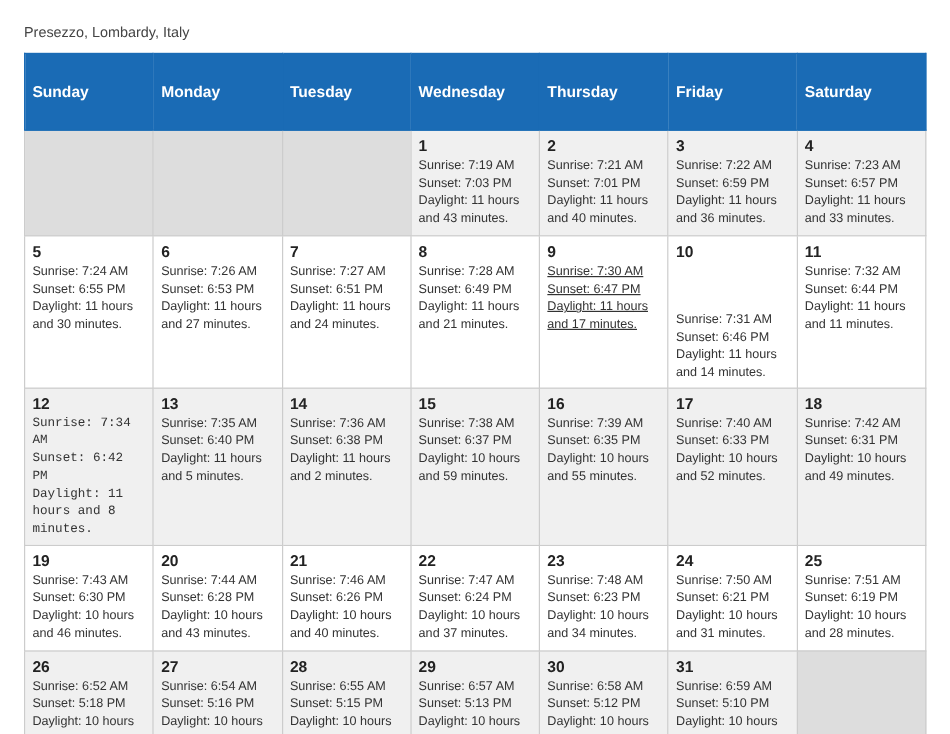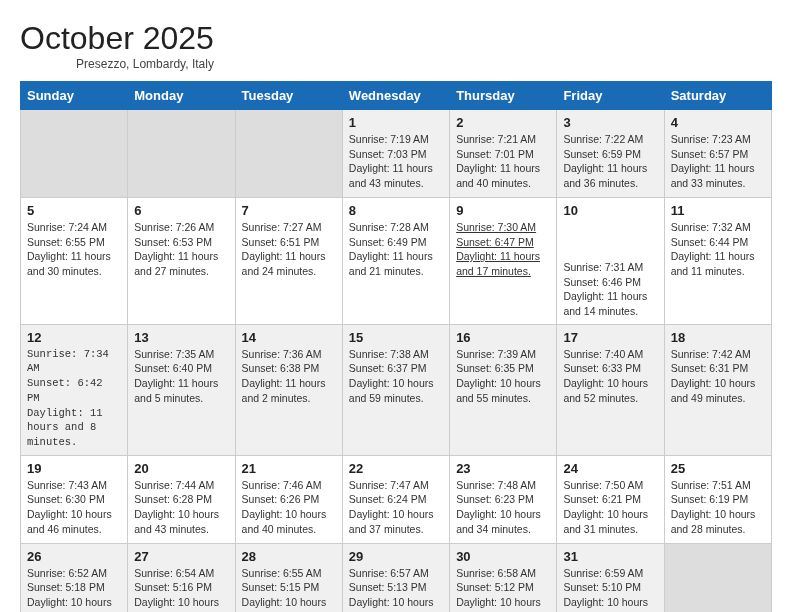--- a/index.html
+++ b/index.html
@@ -50,21 +50,21 @@
       width: 100%;
       border-collapse: collapse;
       table-layout: fixed;
     }
     thead tr th {
       background: #1a6bb5;
       color: #fff;
       font-size: 13px;
       font-weight: bold;
       text-align: left;
-      padding: 6px 6px;
+      padding: 24px 6px;
       border: 1px solid #1a6bb5;
     }
     tbody tr td {
       border: 1px solid #ccc;
       vertical-align: top;
       padding: 5px 6px;
       font-size: 11px;
       color: #333;
       min-height: 80px;
       height: 88px;
@@ -90,21 +90,20 @@
     }
     .empty-cell {
       background: #e8e8e8 !important;
     }
   </style>
 </head>
 <body>
 
 <div class="header">
   <div class="title-block">
-    <div class="month-title">October 2025</div>
     <div class="location">Presezzo, Lombardy, Italy</div>
   </div>
 </div>
 
 <table>
   <thead>
     <tr>
     <th>Sunday</th>
         <th>Monday</th>
         <th>Tuesday</th>

